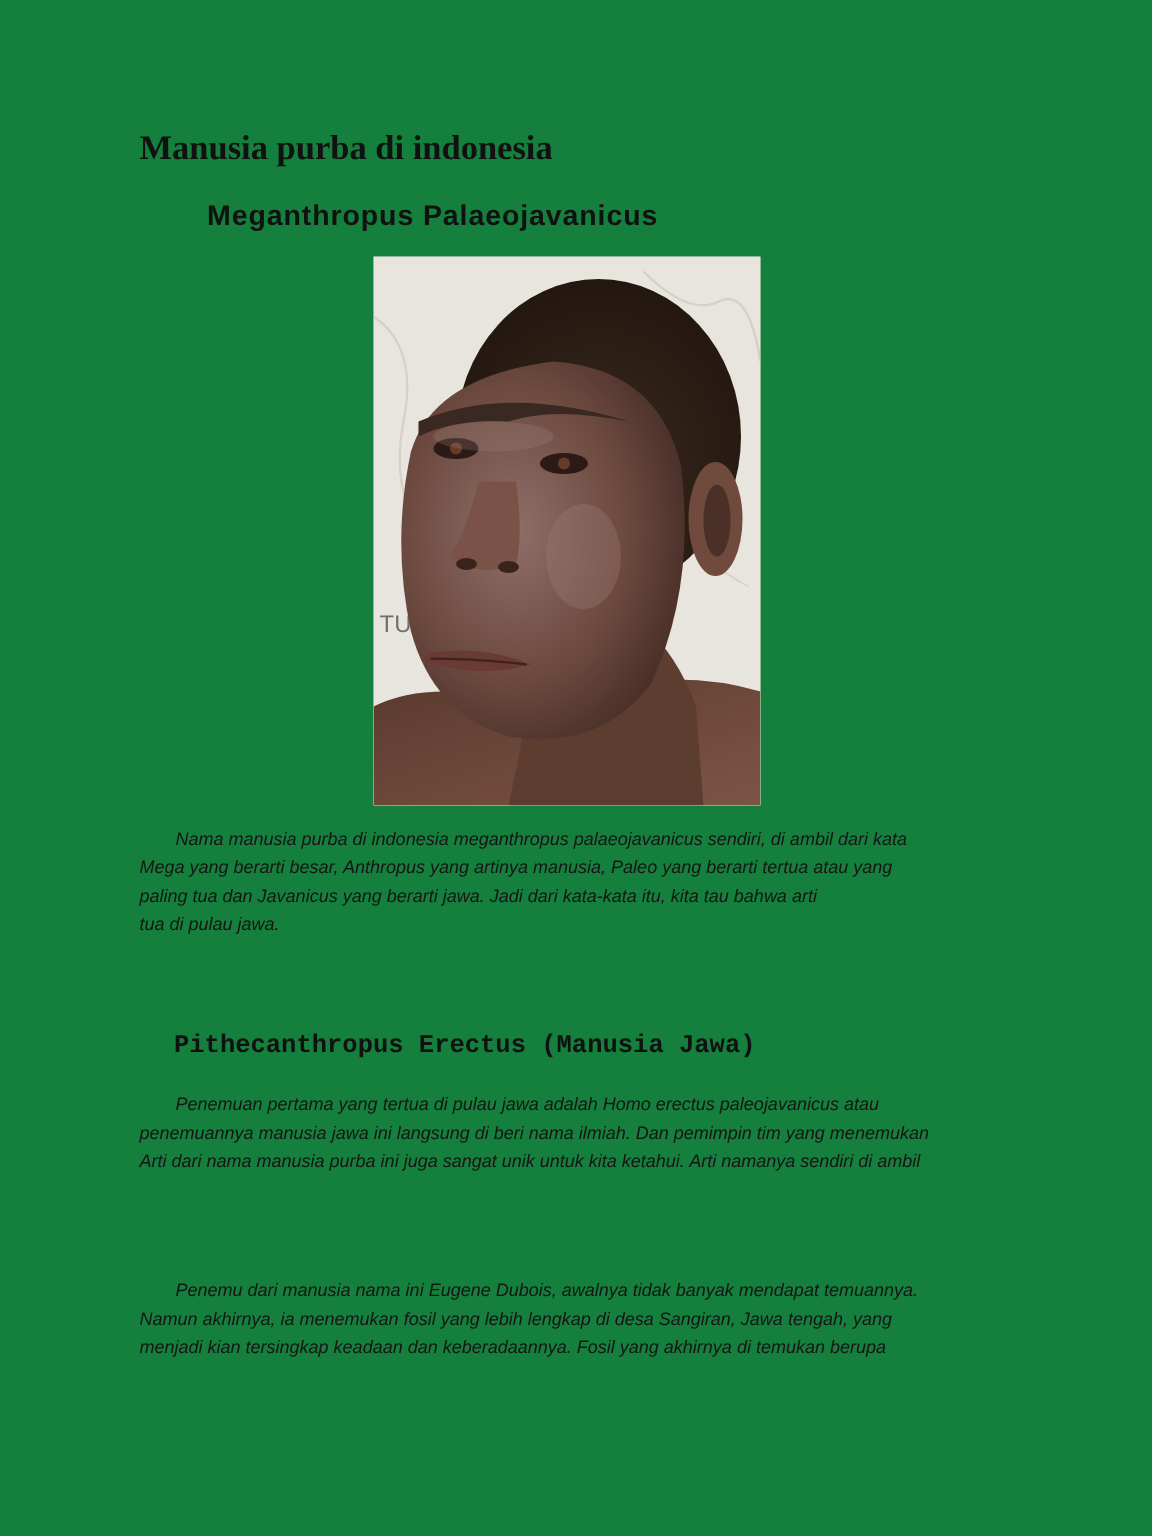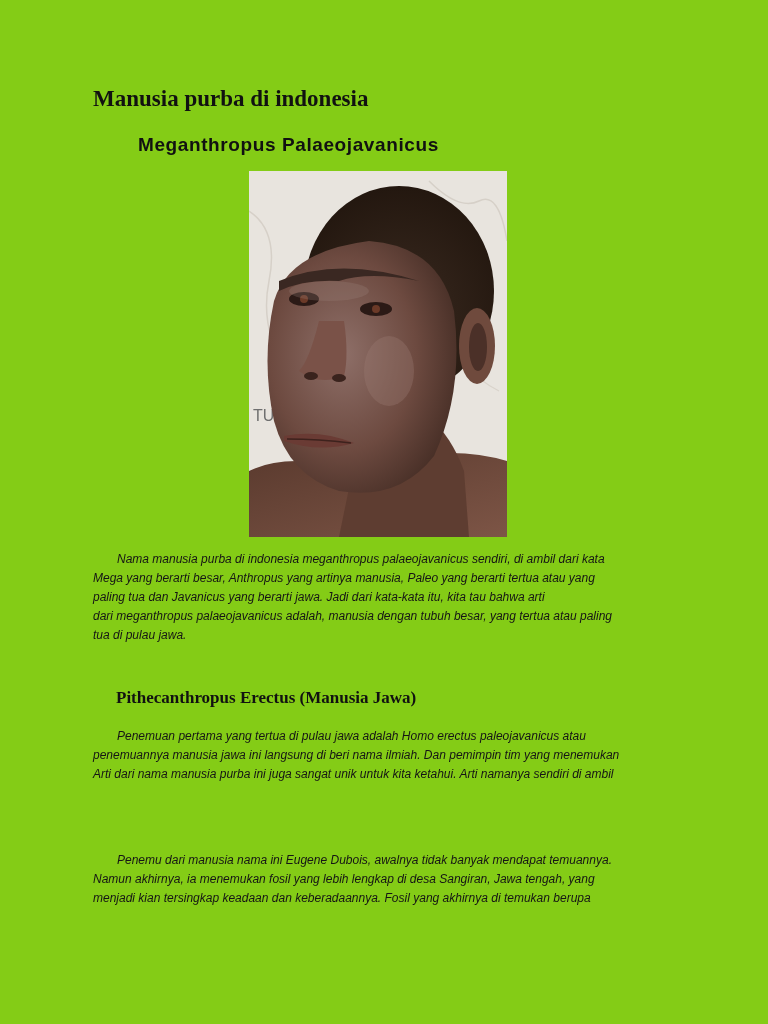--- a/index.html
+++ b/index.html
@@ -1,17 +1,17 @@
 <!DOCTYPE html>
 <html><head>
 <meta charset="utf-8">
 <style>
   html, body { margin: 0; padding: 0; background: #ffffff; }
   body { width: 768px; height: 1024px; position: relative; overflow: hidden; color: #111; }
-  .page { position: absolute; left: 0; top: 0; width: 768px; height: 1024px; background: #84cc16; }
+  .page { position: absolute; left: 0; top: 0; width: 768px; height: 1024px; background: #15803d; }
   .title {
     position: absolute; left: 93px; top: 86px;
     font-family: "Liberation Serif", "DejaVu Serif", serif;
     font-weight: bold; font-size: 23px; color: #111; white-space: nowrap; margin: 0;
   }
   .sub1 {
     position: absolute; left: 138px; top: 134px;
     font-family: "Liberation Sans", "DejaVu Sans", sans-serif;
     font-weight: bold; font-size: 19px; letter-spacing: 0.6px; color: #111; white-space: nowrap; margin: 0;
   }
@@ -21,21 +21,21 @@
   }
   .para {
     position: absolute; left: 93px; width: 600px;
     font-family: "Liberation Sans", "DejaVu Sans", sans-serif;
     font-size: 12px; line-height: 19px; color: #151515; margin: 0;
   }
   .para .line { display: block; white-space: nowrap; font-style: italic; }
   .para .indent { padding-left: 24px; }
   .sub2 {
     position: absolute; left: 116px; top: 688px;
-    font-family: Liberation Serif, serif;
+    font-family: Liberation Mono, monospace;
     font-weight: bold; font-size: 17px; color: #111; white-space: nowrap; margin: 0;
   }
 </style>
 </head>
 <body>
 
 <div class="page">
 
   <h1 class="title">Manusia purba di indonesia</h1>
 
@@ -92,21 +92,20 @@
 
       <ellipse cx="140" cy="200" rx="25" ry="35" fill="#9a7a72" opacity="0.35"></ellipse>
       <ellipse cx="80" cy="120" rx="40" ry="10" fill="#a08680" opacity="0.25"></ellipse>
     </svg>
   </div>
 
   <div class="para" style="top: 550px;">
     <span class="line indent">Nama manusia purba di indonesia meganthropus palaeojavanicus sendiri, di ambil dari kata</span>
     <span class="line">Mega yang berarti besar, Anthropus yang artinya manusia, Paleo yang berarti tertua atau yang</span>
     <span class="line">paling tua dan Javanicus yang berarti jawa. Jadi dari kata-kata itu, kita tau bahwa arti</span>
-    <span class="line">dari meganthropus palaeojavanicus adalah, manusia dengan tubuh besar, yang tertua atau paling</span>
     <span class="line">tua di pulau jawa.</span>
   </div>
 
   <h2 class="sub2">Pithecanthropus Erectus (Manusia Jawa)</h2>
 
   <div class="para" style="top: 727px;">
     <span class="line indent">Penemuan pertama yang tertua di pulau jawa adalah Homo erectus paleojavanicus atau</span>
     <span class="line">penemuannya manusia jawa ini langsung di beri nama ilmiah. Dan pemimpin tim yang menemukan</span>
     <span class="line">Arti dari nama manusia purba ini juga sangat unik untuk kita ketahui. Arti namanya sendiri di ambil</span>
   </div>

